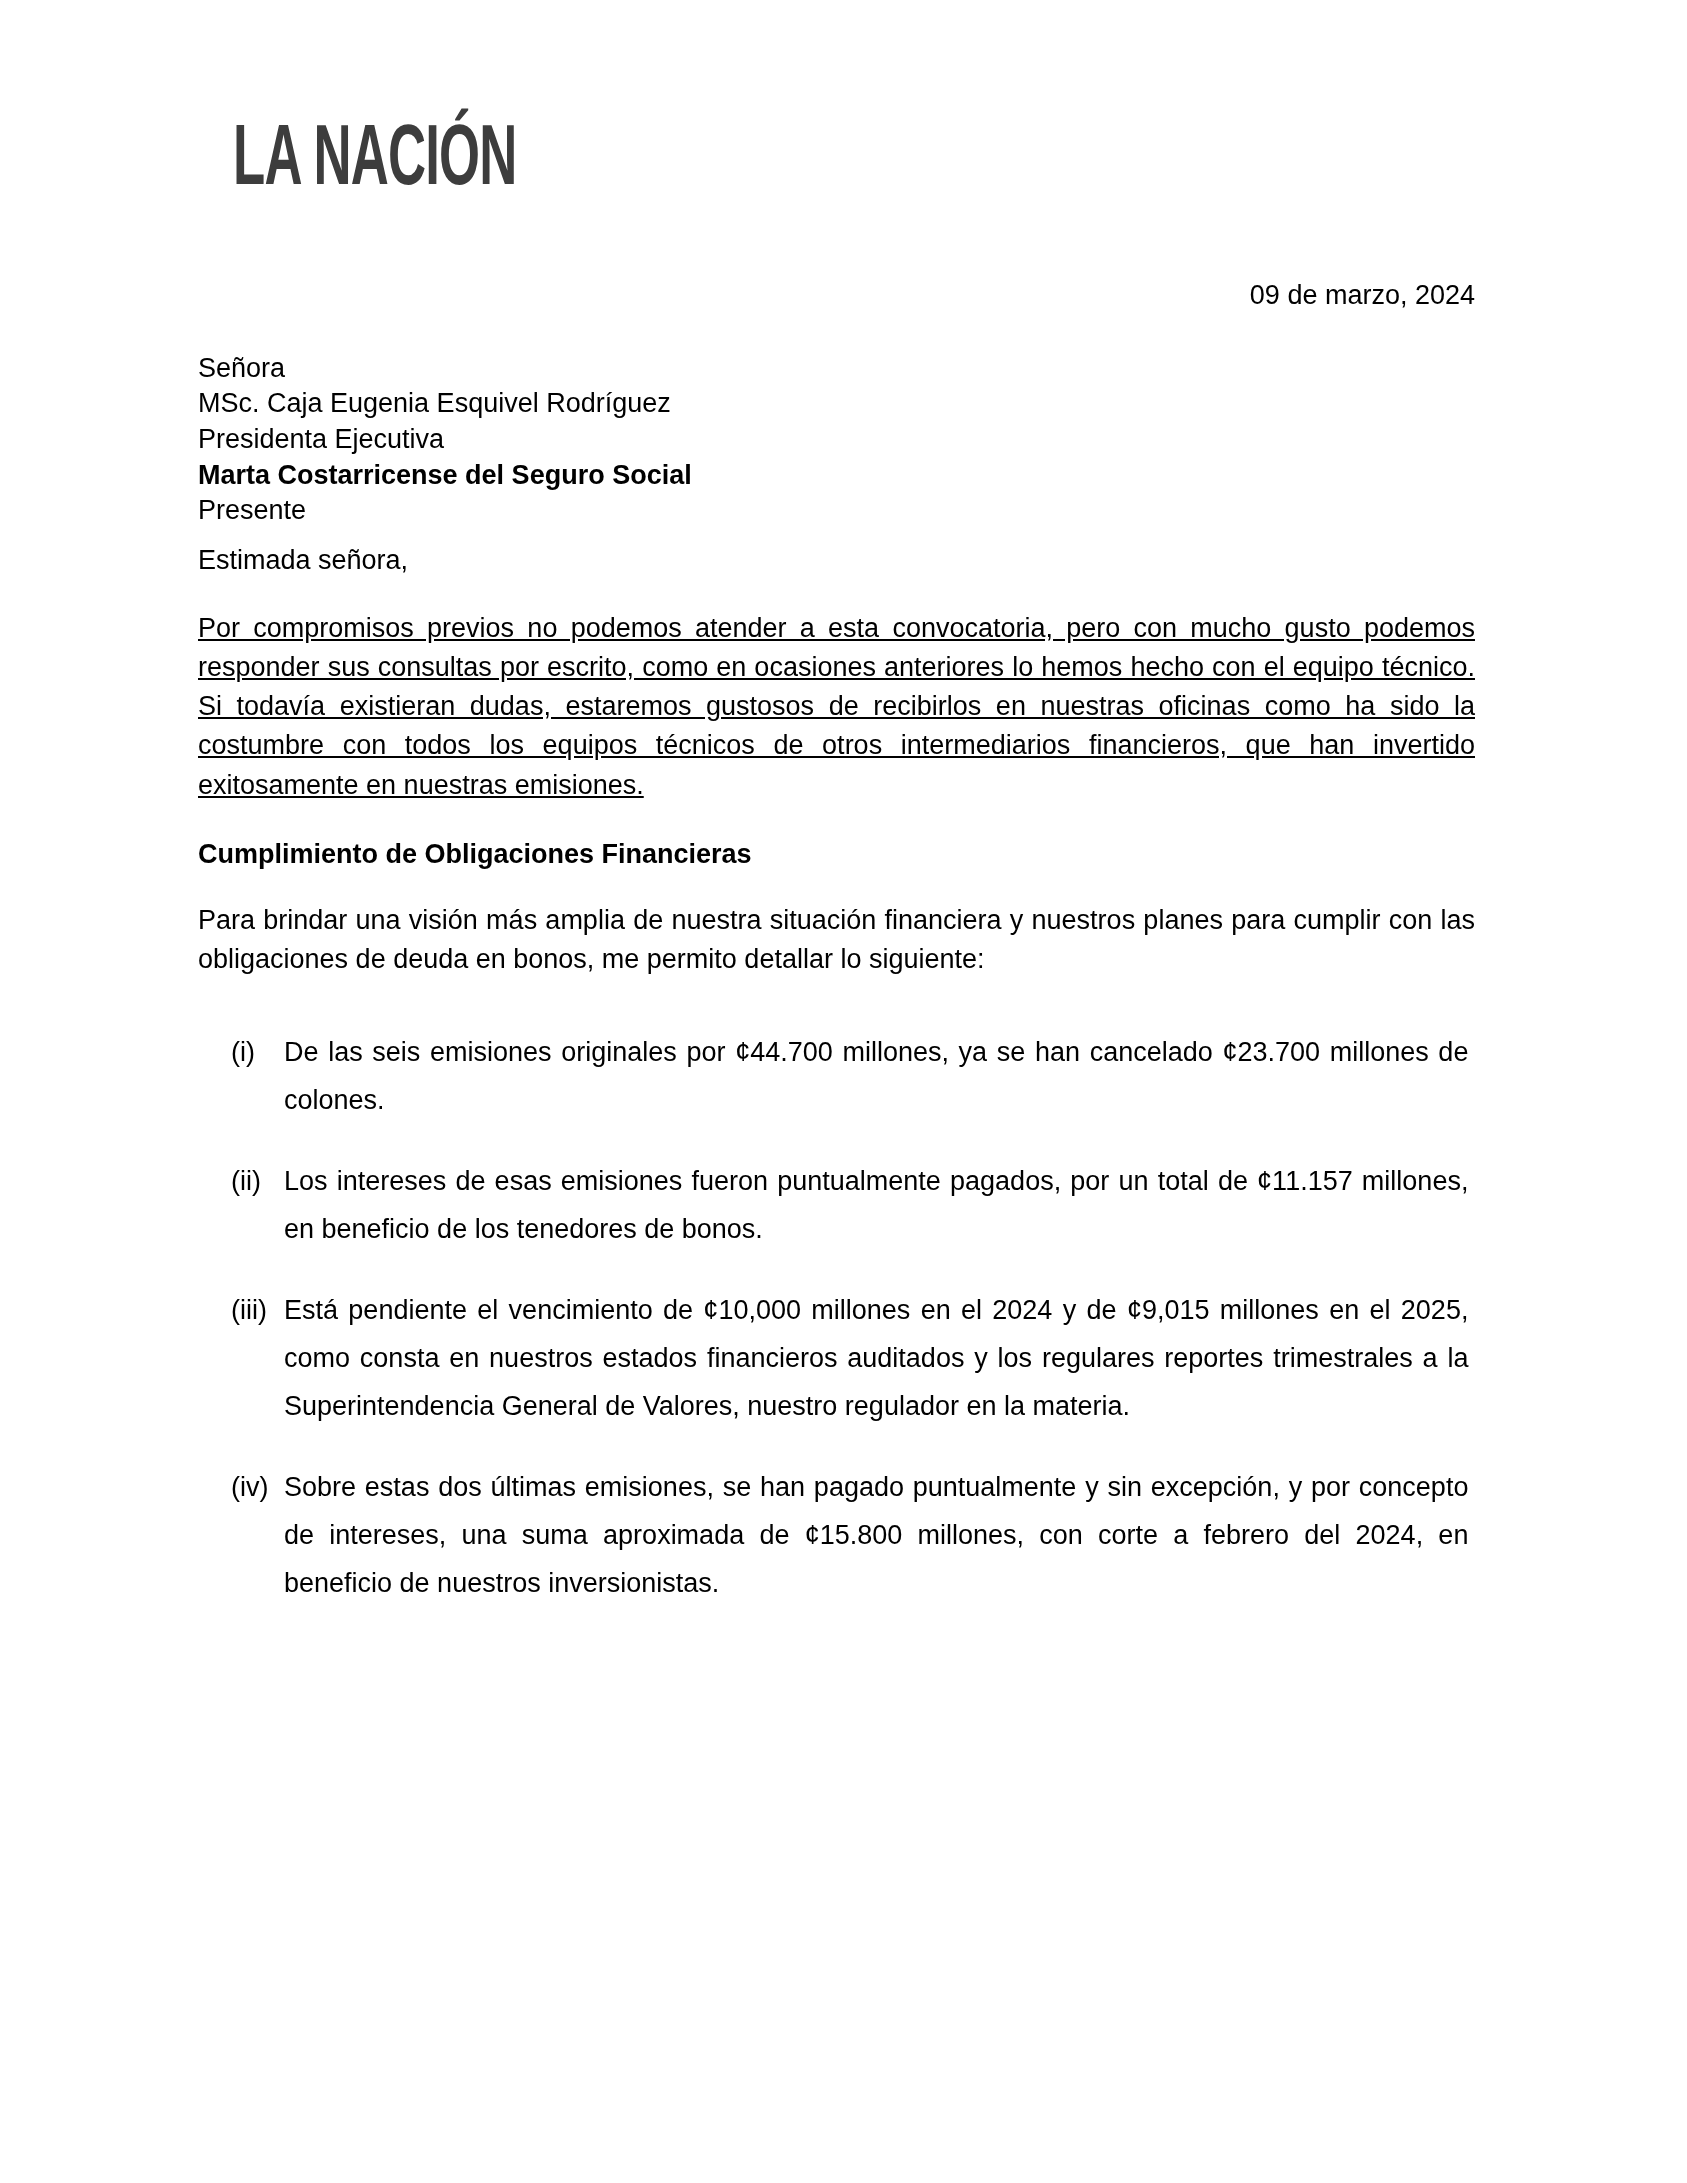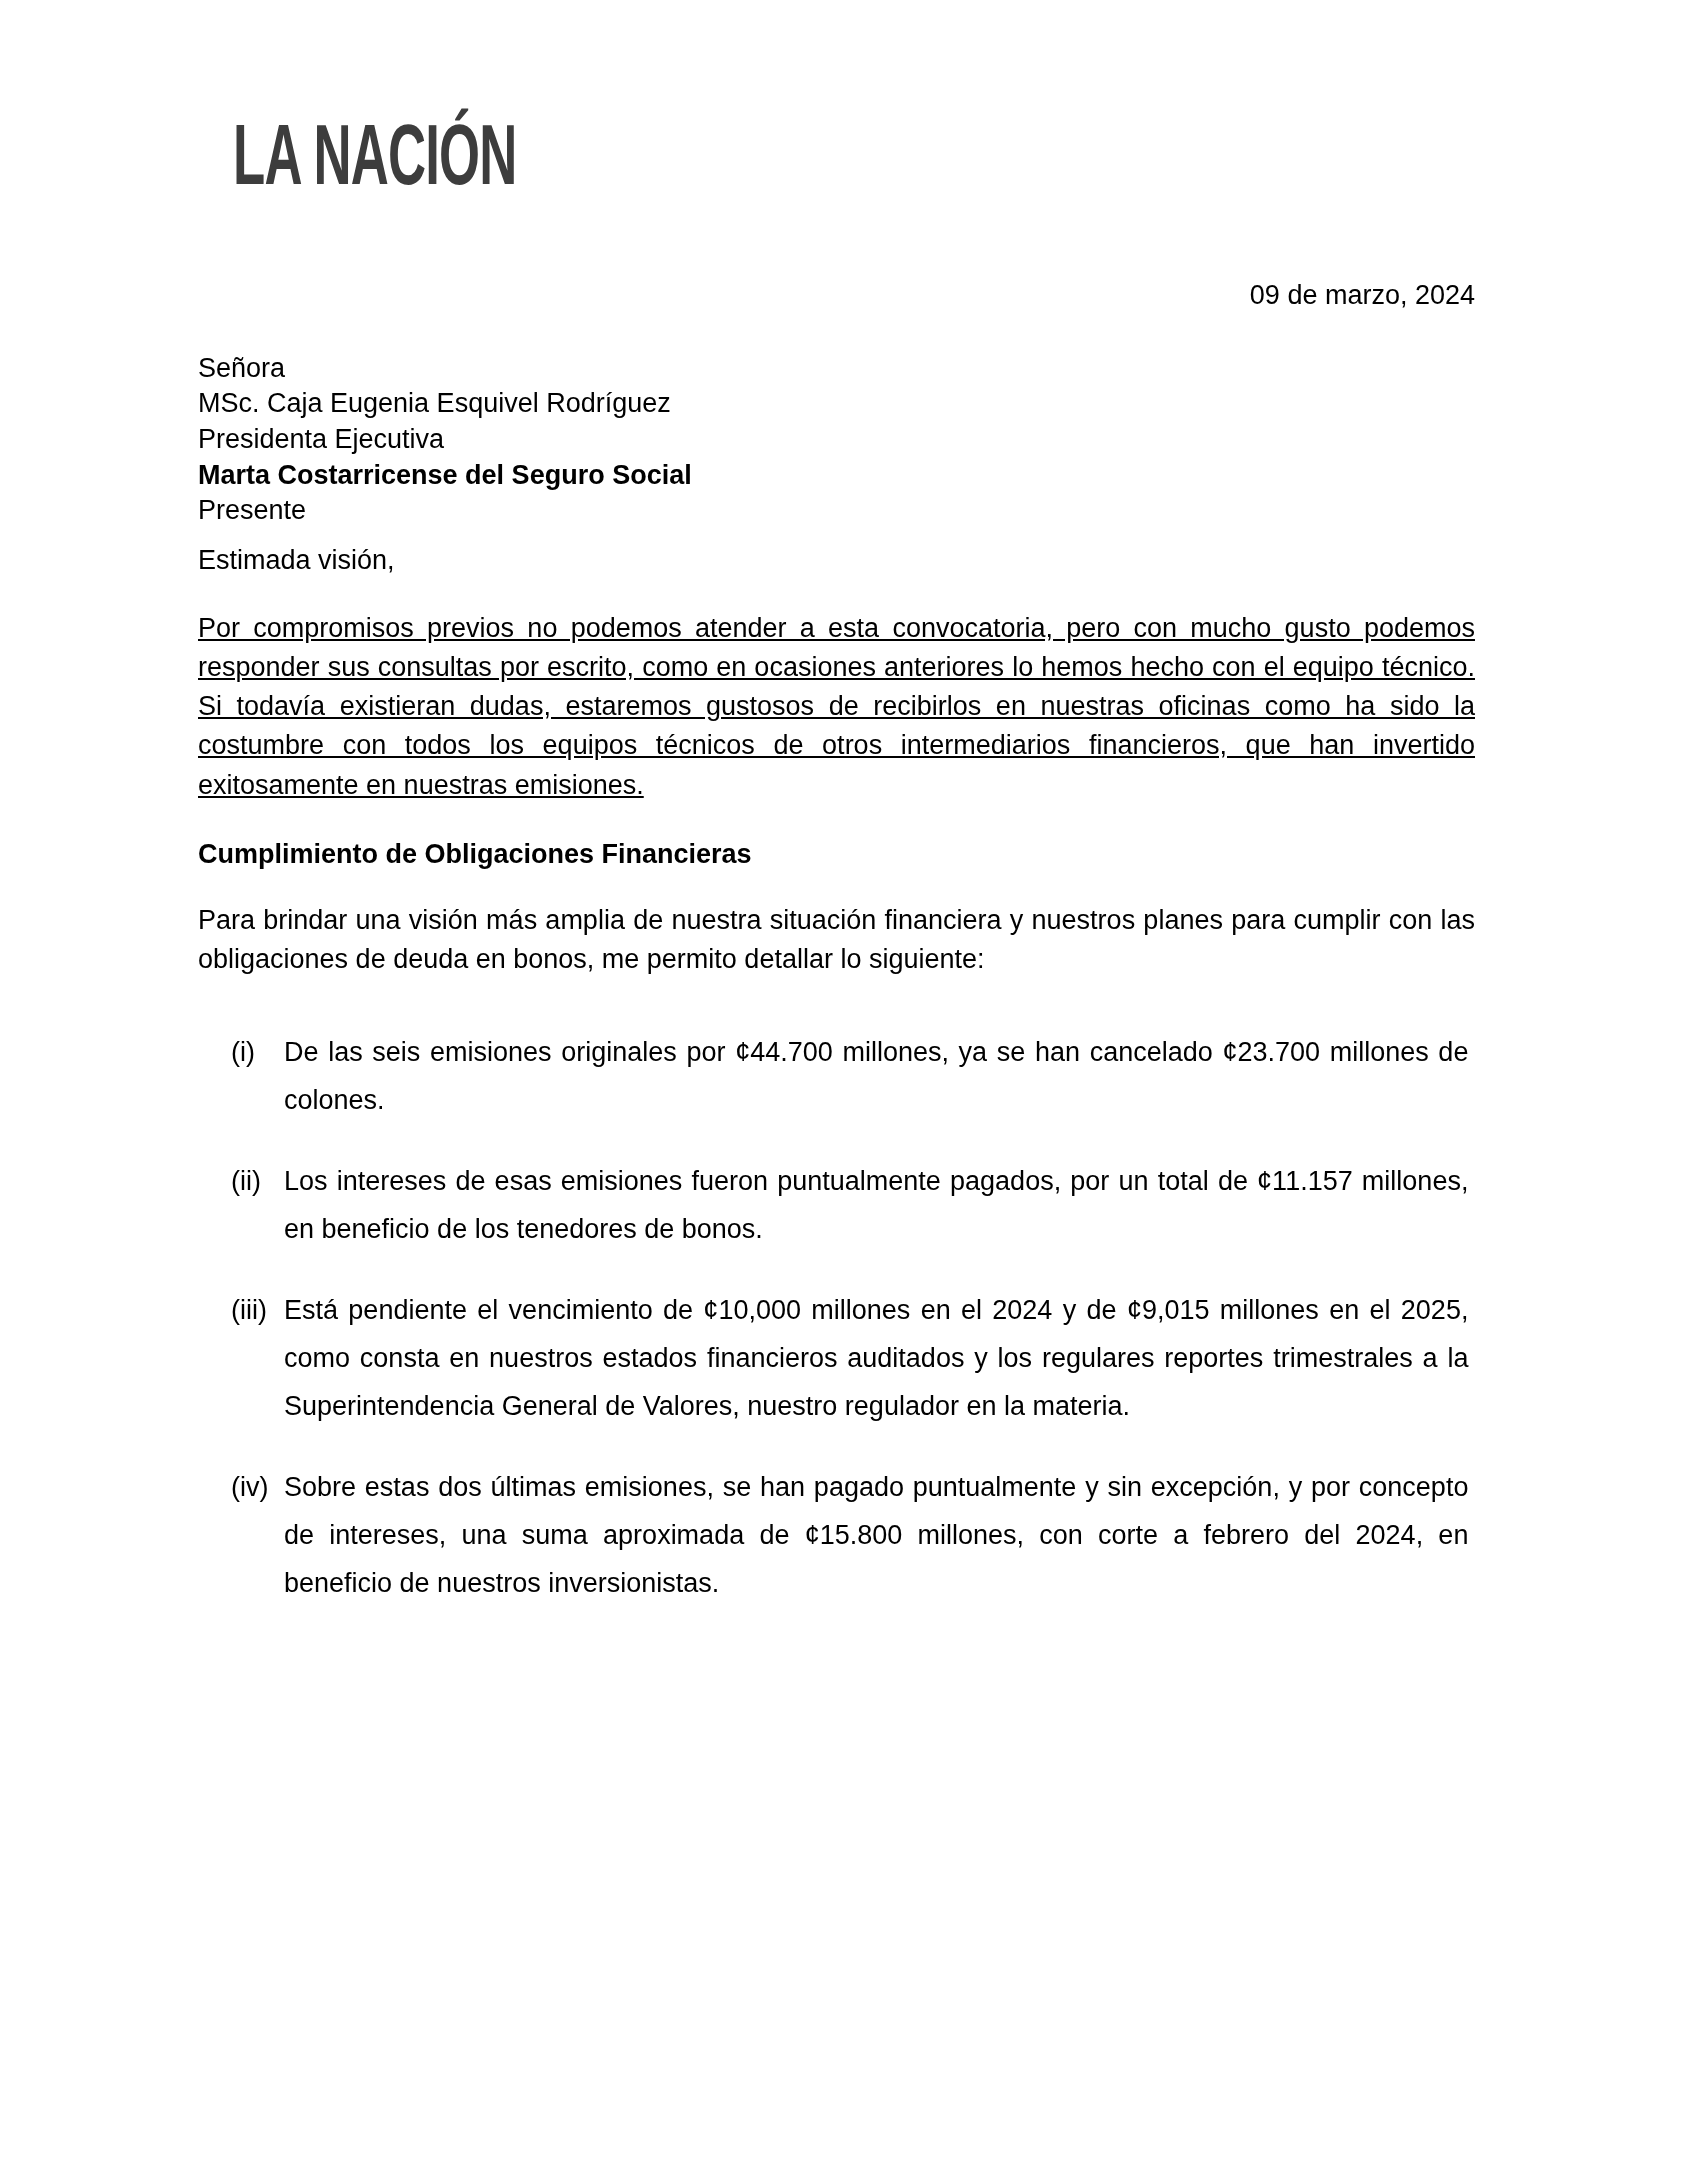--- a/index.html
+++ b/index.html
@@ -151,21 +151,21 @@
 
     <div class="addressee">
       <div>Señora</div>
       <div>MSc. Caja Eugenia Esquivel Rodríguez</div>
       <div>Presidenta Ejecutiva</div>
       <div class="bold">Marta Costarricense del Seguro Social</div>
       <div>Presente</div>
     </div>
 
 
-    <div class="greeting">Estimada visión,</div>
+    <div class="greeting">Estimada señora,</div>
 
     <div class="body-para">Por compromisos previos no podemos atender a esta convocatoria, pero con mucho gusto podemos responder sus consultas por escrito, como en ocasiones anteriores lo hemos hecho con el equipo técnico. Si todavía existieran dudas, estaremos gustosos de recibirlos en nuestras oficinas como ha sido la costumbre con todos los equipos técnicos de otros intermediarios financieros, que han invertido exitosamente en nuestras emisiones.</div>
 
     <div class="section-heading">Cumplimiento de Obligaciones Financieras</div>
 
     <div class="intro-para">Para brindar una visión más amplia de nuestra situación financiera y nuestros planes para cumplir con las obligaciones de deuda en bonos, me permito detallar lo siguiente:</div>
 
     <div class="roman-list">
 
       <div class="roman-item">

